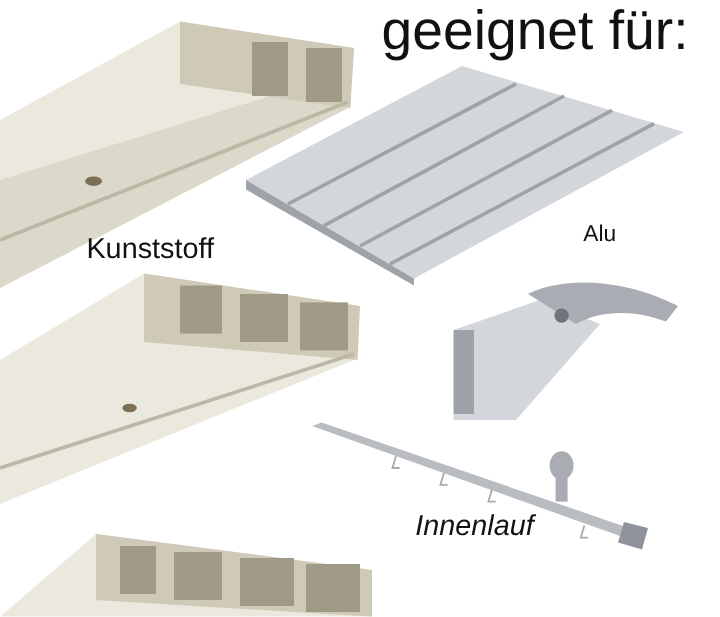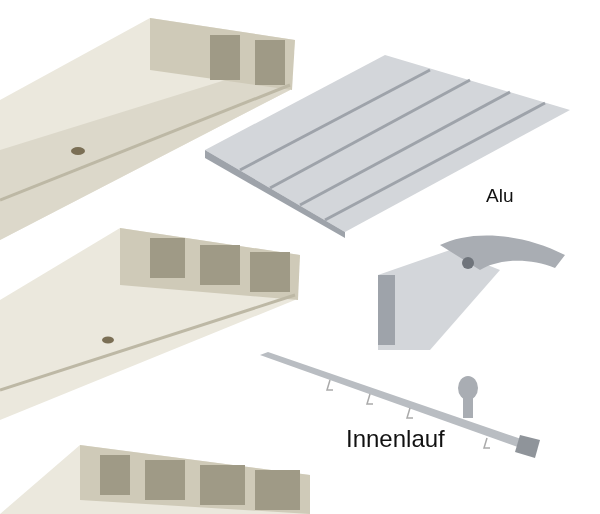--- a/index.html
+++ b/index.html
@@ -1,21 +1,21 @@
 <!DOCTYPE html>
 <html><head>
 <meta charset="utf-8">
 <style>
   html,body{margin:0;padding:0;background:#fff;}
   .canvas{position:relative;width:600px;height:514px;overflow:hidden;background:#ffffff;font-family:"Liberation Sans",sans-serif;}
   .label{position:absolute;color:#111;line-height:1;white-space:nowrap;}
   .title{left:318px;top:2px;font-size:46px;}
   .lbl-kunst{left:72px;top:196px;font-size:24px;}
   .lbl-alu{left:486px;top:186px;font-size:19px;}
-  .lbl-innen{left:346px;top:427px;font-size:24px;}
+  .lbl-innen{left:346px;top:427px;font-size:24px;font-style:italic;}
   svg{position:absolute;left:0;top:0;}
 </style>
 </head>
 <body>
 
 <div class="canvas">
   <svg width="600" height="514" viewBox="0 0 600 514">
 
     <g>
       <polygon points="0,100 150,18 295,40 290,90 0,240" fill="#ebe8dd"></polygon>
@@ -69,15 +69,17 @@
       <rect x="463" y="388" width="10" height="30" fill="#a9adb3"></rect>
       <g stroke="#aaa" stroke-width="1.5" fill="none">
         <path d="M330,380 l-3,10 l6,0"></path>
         <path d="M370,394 l-3,10 l6,0"></path>
         <path d="M410,408 l-3,10 l6,0"></path>
         <path d="M487,438 l-3,10 l6,0"></path>
       </g>
     </g>
   </svg>
 
+  <div class="label title">geeignet für:</div>
+  <div class="label lbl-kunst">Kunststoff</div>
   <div class="label lbl-alu">Alu</div>
   <div class="label lbl-innen">Innenlauf</div>
 </div>
 
 </body></html>

